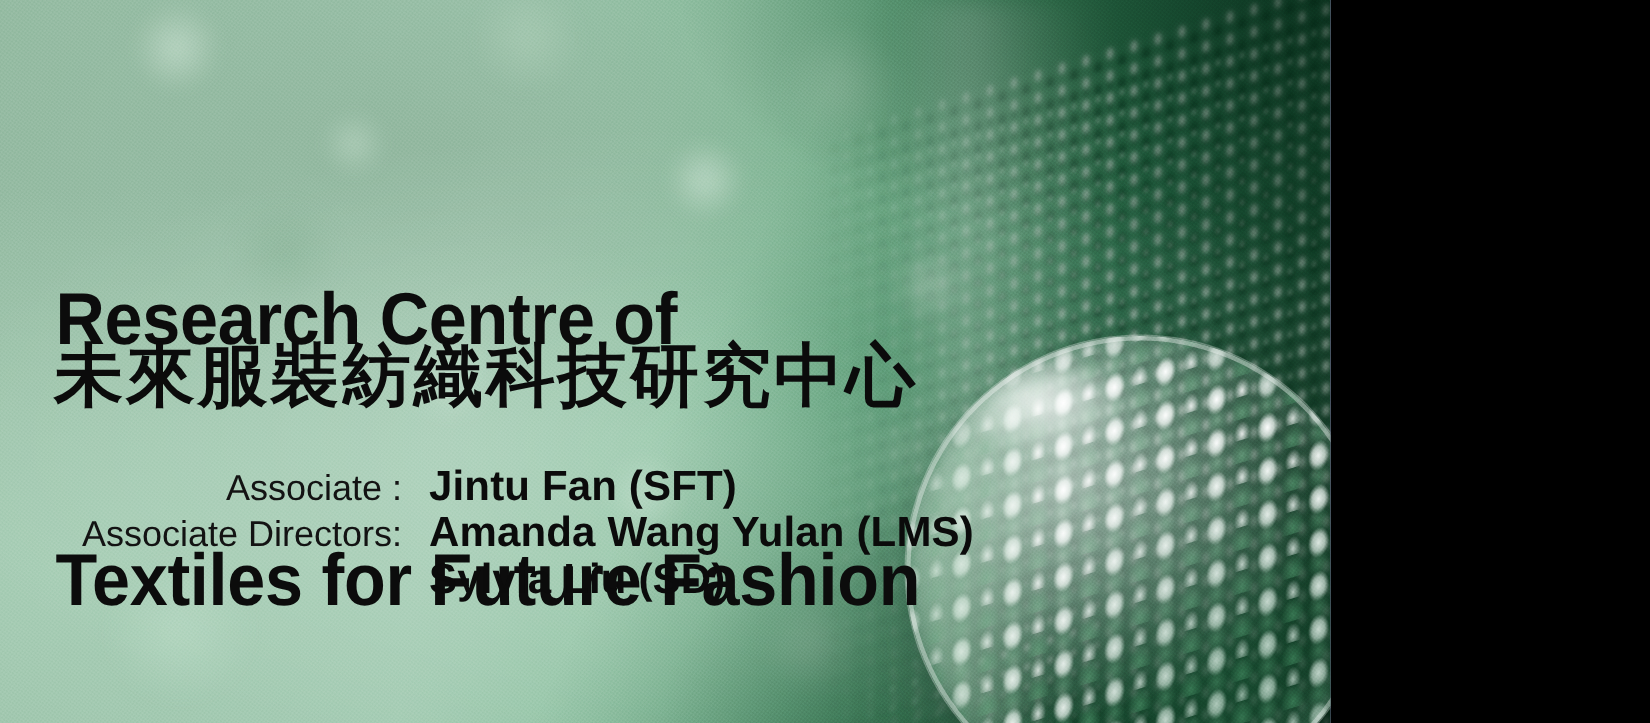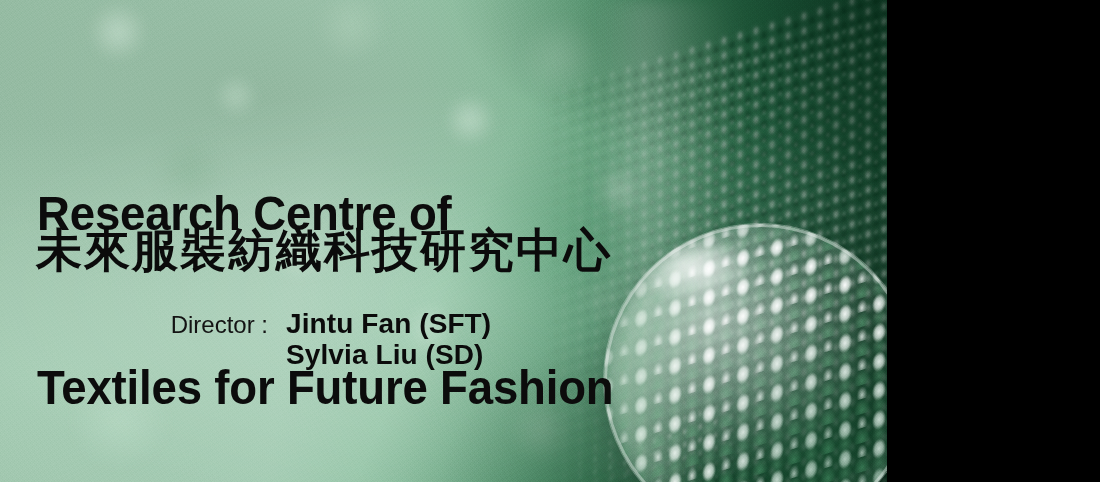--- a/index.html
+++ b/index.html
@@ -221,24 +221,28 @@
   <div class="title">
     <span class="ln">Research Centre of</span>
     <span class="ln">Textiles for Future Fashion</span>
   </div>
 
   <div class="title-zh">未來服裝紡織科技研究中心</div>
 
   <div class="people">
 
     <div class="prow">
-      <span class="plabel">Director :</span>
+      <span class="plabel">Associate :</span>
       <span class="pname">Jintu Fan (SFT)</span>
     </div>
 
+    <div class="prow">
+      <span class="plabel">Associate Directors:</span>
+      <span class="pname">Amanda Wang Yulan (LMS)</span>
+    </div>
 
     <div class="prow">
       <span class="plabel"></span>
       <span class="pname">Sylvia Liu (SD)</span>
     </div>
 
 
   </div>
 </div>
 

